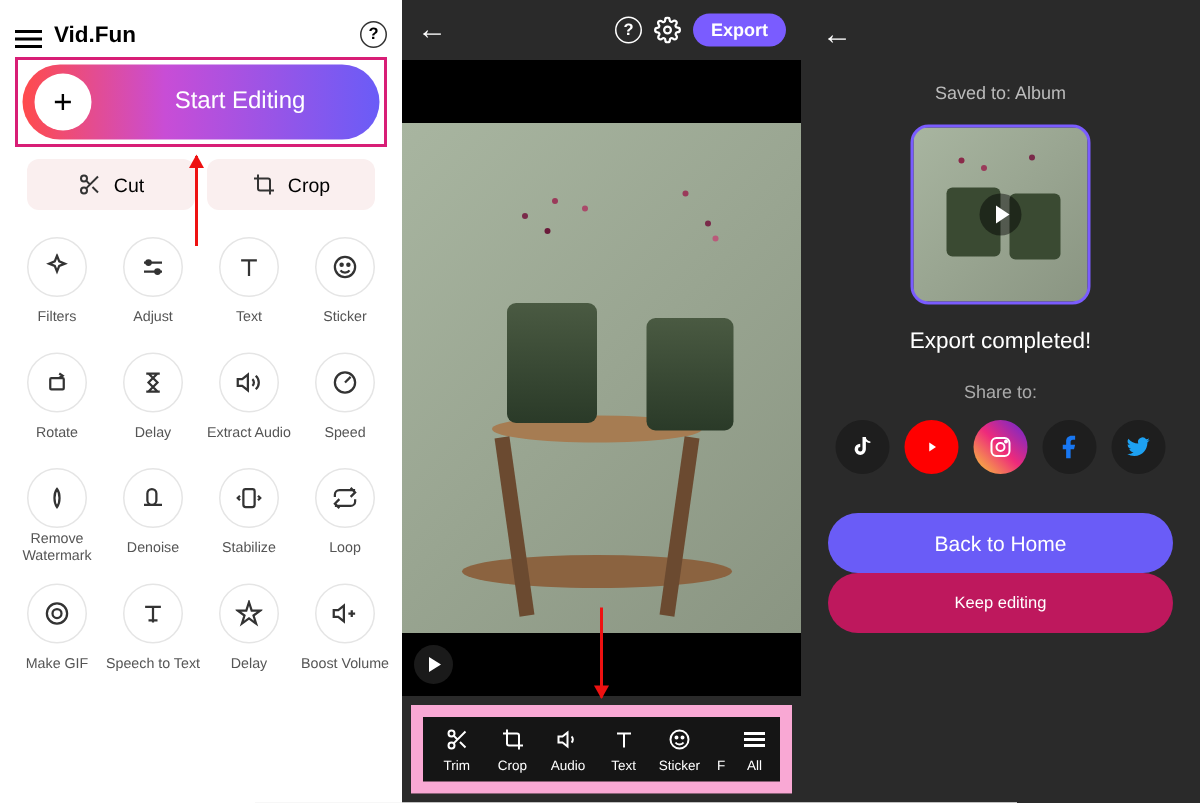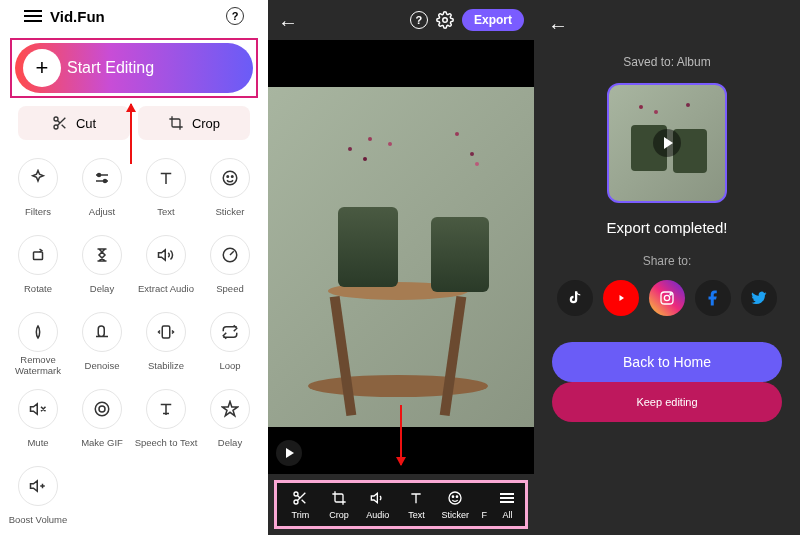--- a/index.html
+++ b/index.html
@@ -1,30 +1,30 @@
 <!DOCTYPE html>
 <html><head>
 <meta charset="utf-8">
 <style>
   * { box-sizing: border-box; margin: 0; padding: 0; font-family: -apple-system, Arial, sans-serif; }
   body { width: 800px; height: 535px; background: #f5f5f5; display: flex; overflow: hidden; }
   .panel { height: 535px; position: relative; }
   
   
   .p1 { width: 268px; background: #fff; }
-  .p1-head { height: 32px; display: flex; align-items: center; padding: 0 24px; border-bottom: 0px solid #eee; }
+  .p1-head { height: 32px; display: flex; align-items: flex-end; padding: 0 10px; border-bottom: 0px solid #eee; }
   .menu-icon { width:18px; display:flex; flex-direction:column; gap:3px; cursor:pointer; }
   .menu-icon span { height:2px; background:#000; }
   .app-title { font-weight: 700; font-size: 15px; margin-left: 8px; flex:1; }
   .help-circle { width:18px; height:18px; border:1.5px solid #333; border-radius:50%; display:flex; align-items:center; justify-content:center; font-size:11px; font-weight:600; }
   
   .start-wrap { margin:6px 10px; border:2px solid #d81e76; padding:3px; }
   .start-btn { height:50px; border-radius:28px; background: linear-gradient(90deg,#ff4b4b 0%,#c84dd6 40%,#6a5cf7 100%); display:flex; align-items:center; color:#fff; font-size:16px; font-weight:500; cursor:pointer; }
   .plus-circle { width:38px; height:38px; background:#fff; border-radius:50%; margin:0 6px 0 8px; display:flex; align-items:center; justify-content:center; color:#000; font-size:22px; font-weight:300; }
-  .start-label { flex:1; }
+  .start-label { flex:1; text-align:center; }
   
   .quick { display:flex; gap:8px; margin:8px 18px; }
   .quick-btn { flex:1; height:34px; background:#faefef; border-radius:8px; display:flex; align-items:center; justify-content:center; gap:8px; font-size:13px; cursor:pointer; }
   .quick-btn .ico { width:16px; height:16px; }
   
   .tools { display:grid; grid-template-columns: repeat(4,1fr); gap:4px 0; padding: 6px 6px; }
   .tool { display:flex; flex-direction:column; align-items:center; gap:3px; cursor:pointer; padding:4px 0; }
   .tool-ico { width:40px; height:40px; border-radius:50%; border:1px solid #e5e5e5; background:#fff; display:flex; align-items:center; justify-content:center; }
   .tool-lbl { font-size:9.5px; color:#555; text-align:center; line-height:1.15; height:22px; display:flex; align-items:center; }
   
@@ -50,21 +50,21 @@
   .stand-top { position:absolute; top:0; left:20px; width:140px; height:18px; background:#a67c52; border-radius:50%; }
   .stand-bot { position:absolute; bottom:30px; left:0; width:180px; height:22px; background:#8b6340; border-radius:50%; }
   .stand-leg { position:absolute; width:10px; background:#6b4a30; }
   
   .play-mini { position:absolute; bottom:8px; left:8px; width:26px; height:26px; background:#1a1a1a; border-radius:50%; display:flex; align-items:center; justify-content:center; cursor:pointer; }
   .play-mini::after { content:''; border-left:8px solid #fff; border-top:5px solid transparent; border-bottom:5px solid transparent; margin-left:2px; }
   
   .arrow-red-down { position:absolute; left:132px; bottom:70px; width:2px; height:60px; background:#e11; z-index:5; }
   .arrow-red-down::after { content:''; position:absolute; bottom:-1px; left:-4px; border-left:5px solid transparent; border-right:5px solid transparent; border-top:9px solid #e11; }
   
-  .toolbar { margin:6px; border:3px solid #f9a8d4; display:flex; padding:6px 4px; background:#151515; }
+  .toolbar { margin:6px; border:8px solid #f9a8d4; display:flex; padding:6px 4px; background:#151515; }
   .tb-item { flex:1; display:flex; flex-direction:column; align-items:center; gap:3px; cursor:pointer; color:#fff; }
   .tb-ico { width:18px; height:18px; display:flex; align-items:center; justify-content:center; }
   .tb-lbl { font-size:9px; }
   
   
   .p3 { width:266px; background:#2a2a2a; color:#fff; display:flex; flex-direction:column; align-items:center; padding:12px 14px; }
   .p3 .back-arrow { align-self:flex-start; }
   .saved { font-size:12px; color:#bbb; margin-top:20px; }
   .thumb { width:120px; height:120px; margin-top:14px; border:2px solid #7a5cff; border-radius:12px; background:linear-gradient(135deg,#a8b5a0,#8a9582); position:relative; overflow:hidden; }
   .thumb .play { position:absolute; top:50%; left:50%; transform:translate(-50%,-50%); width:28px; height:28px; background:rgba(0,0,0,0.45); border-radius:50%; display:flex; align-items:center; justify-content:center; }
@@ -223,28 +223,20 @@
           <svg width="18" height="18" viewBox="0 0 24 24" fill="none" stroke="#333" stroke-width="2">
             <path d="M17 3l4 4-4 4M3 11V9a4 4 0 014-4h14M7 21l-4-4 4-4M21 13v2a4 4 0 01-4 4H3"></path>
           </svg>
         </div>
         <div class="tool-lbl">Loop</div>
       </div>
 
     <div class="tool">
         <div class="tool-ico">
           <svg width="18" height="18" viewBox="0 0 24 24" fill="none" stroke="#333" stroke-width="2">
-            <path d="M11 5L6 9H2v6h4l5 4V5zM22 9l-6 6M16 9l6 6"></path>
-          </svg>
-        </div>
-        <div class="tool-lbl">Mute</div>
-      </div>
-    <div class="tool">
-        <div class="tool-ico">
-          <svg width="18" height="18" viewBox="0 0 24 24" fill="none" stroke="#333" stroke-width="2">
             <circle cx="12" cy="12" r="9"></circle>
             <circle cx="12" cy="12" r="4"></circle>
           </svg>
         </div>
         <div class="tool-lbl">Make GIF</div>
       </div>
     <div class="tool">
         <div class="tool-ico">
           <svg width="18" height="18" viewBox="0 0 24 24" fill="none" stroke="#333" stroke-width="2">
             <path d="M5 6h14M12 6v14M8 18h8"></path>

